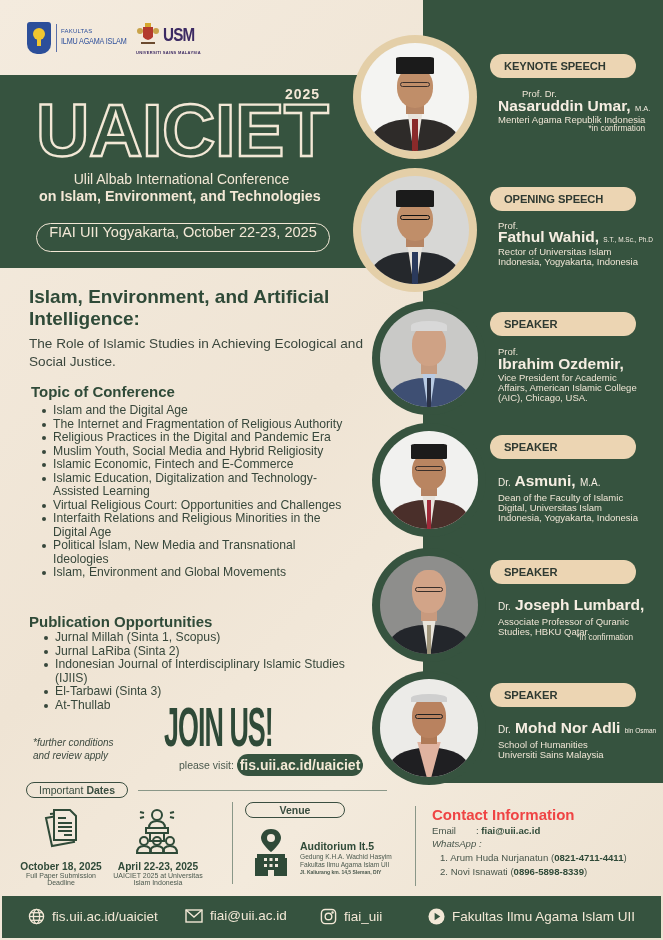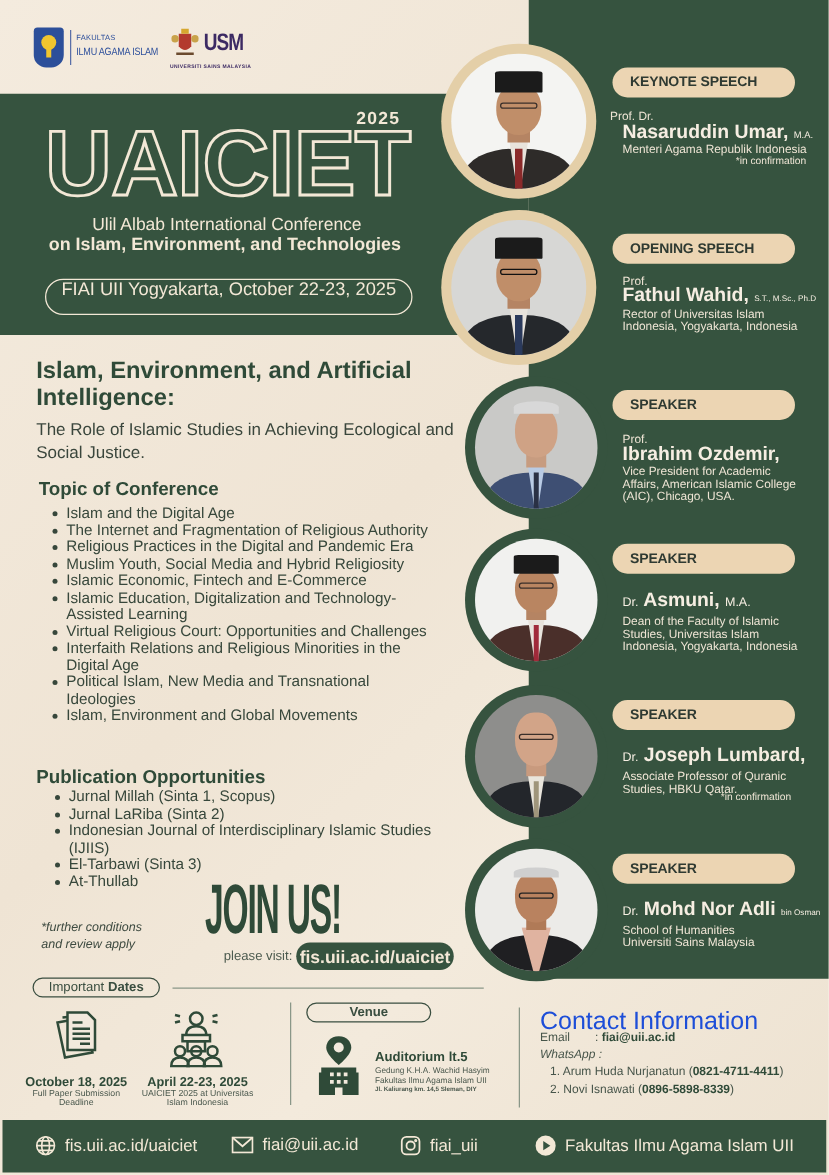--- a/index.html
+++ b/index.html
@@ -52,21 +52,21 @@
   .outline-pill { border: 1.3px solid #3a4e40; border-radius: 10px; display: flex; align-items: center; justify-content: center;
                   font-size: 10.5px; color: #3a4e40; }
   .hline { left: 138px; top: 790px; width: 249px; height: 1px; background: #8a9788; }
   .vline { width: 1px; background: #8a9788; }
   .date-main { font-size: 10.2px; font-weight: bold; color: #2f4a38; text-align: center; white-space: nowrap; }
   .date-sub { font-size: 7px; line-height: 7.5px; color: #4a584d; text-align: center; }
   .venue-name { left: 300px; top: 840px; font-size: 10.5px; font-weight: bold; color: #2f4a38; }
   .venue-line { left: 300px; font-size: 6.6px; color: #4a584d; white-space: nowrap; }
 
   
-  .contact-title { left: 432px; top: 806px; font-size: 20px; font-weight: normal; color: #1d4ed8; }
+  .contact-title { left: 432px; top: 806px; font-size: 15px; font-weight: bold; color: #ef4444; }
   .c-row { font-size: 9.6px; color: #47554a; white-space: nowrap; }
   .c-row b { color: #2f4a38; }
 
   
   .footer { left: 2px; top: 896px; width: 659px; height: 42px; display: flex; align-items: center; }
   .f-item { position: absolute; display: flex; align-items: center; gap: 7px; color: #f3e8d6; font-size: 13.5px; white-space: nowrap; top: 12px; }
 
   
   .panel { left: 423px; top: 0; width: 240px; height: 783px; }
   .ring-beige { background: #e4cfa8; border-radius: 50%; }
@@ -285,21 +285,21 @@
 <div class="photo" style="left:361px; top:43px; width:108px; height:108px; background:#f4f4f2;">
   <div class="body"></div>
     <div class="shirt"></div>
     <div class="tie"></div>
     <div class="neck"></div>
     <div class="head"></div>
     <div class="hat"></div>
     <div class="glasses"></div>
 </div>
 <div class="abs pill-label" style="top:54px;">KEYNOTE SPEECH</div>
-<div class="abs sp-prefix" style="left:488px; top:88px;text-align:right;">Prof. Dr.</div>
+<div class="abs sp-prefix" style="left:522px; top:88px;text-align:right;">Prof. Dr.</div>
 <div class="abs sp-name" style="left:498px; top:97px;"><span>Nasaruddin Umar,</span> <small>M.A.</small></div>
 <div class="abs sp-desc" style="left:498px; top:115px; width:160px;">Menteri Agama Republik Indonesia</div>
 <div class="abs sp-conf" style="left:495px; top:124px;">*in confirmation</div>
 
 <div class="abs ring-beige" style="left:353px; top:168px; width:124px; height:124px;"></div>
 <div class="photo" style="left:361px; top:176px; width:108px; height:108px; background:#d7d7d5;">
   <div class="body" style="background:#25282c"></div>
     <div class="shirt"></div>
     <div class="tie" style="background:#2b3a5c"></div>
     <div class="neck"></div>
@@ -331,21 +331,21 @@
   <div class="body" style="background:#4a2f2a"></div>
     <div class="shirt"></div>
     <div class="tie" style="background:#a02a3a"></div>
     <div class="neck"></div>
     <div class="head" style="background:#b98561"></div>
     <div class="hat"></div>
     <div class="glasses"></div>
 </div>
 <div class="abs pill-label" style="top:435px;">SPEAKER</div>
 <div class="abs sp-name" style="left:498px; top:472px;"><span class="pre">Dr.</span> <span>Asmuni,</span> <span class="pre">M.A.</span></div>
-<div class="abs sp-desc" style="left:498px; top:493px; width:145px;">Dean of the Faculty of Islamic Studies, Universitas Islam Indonesia, Yogyakarta, Indonesia</div>
+<div class="abs sp-desc" style="left:498px; top:493px; width:145px;">Dean of the Faculty of Islamic Digital, Universitas Islam Indonesia, Yogyakarta, Indonesia</div>
 
 <div class="abs ring-green" style="left:372px; top:548px; width:114px; height:114px;"></div>
 <div class="photo" style="left:380px; top:556px; width:98px; height:98px; background:#8e8e8c;">
   <div class="body" style="background:#23262b"></div>
     <div class="shirt" style="background:#e9e5dc"></div>
     <div class="tie" style="background:#9f957b"></div>
     <div class="neck" style="background:#c89a7e"></div>
     <div class="head" style="background:#d2a488; top:14%; height:44%"></div>
     <div class="glasses" style="top:32%"></div>
 </div>

